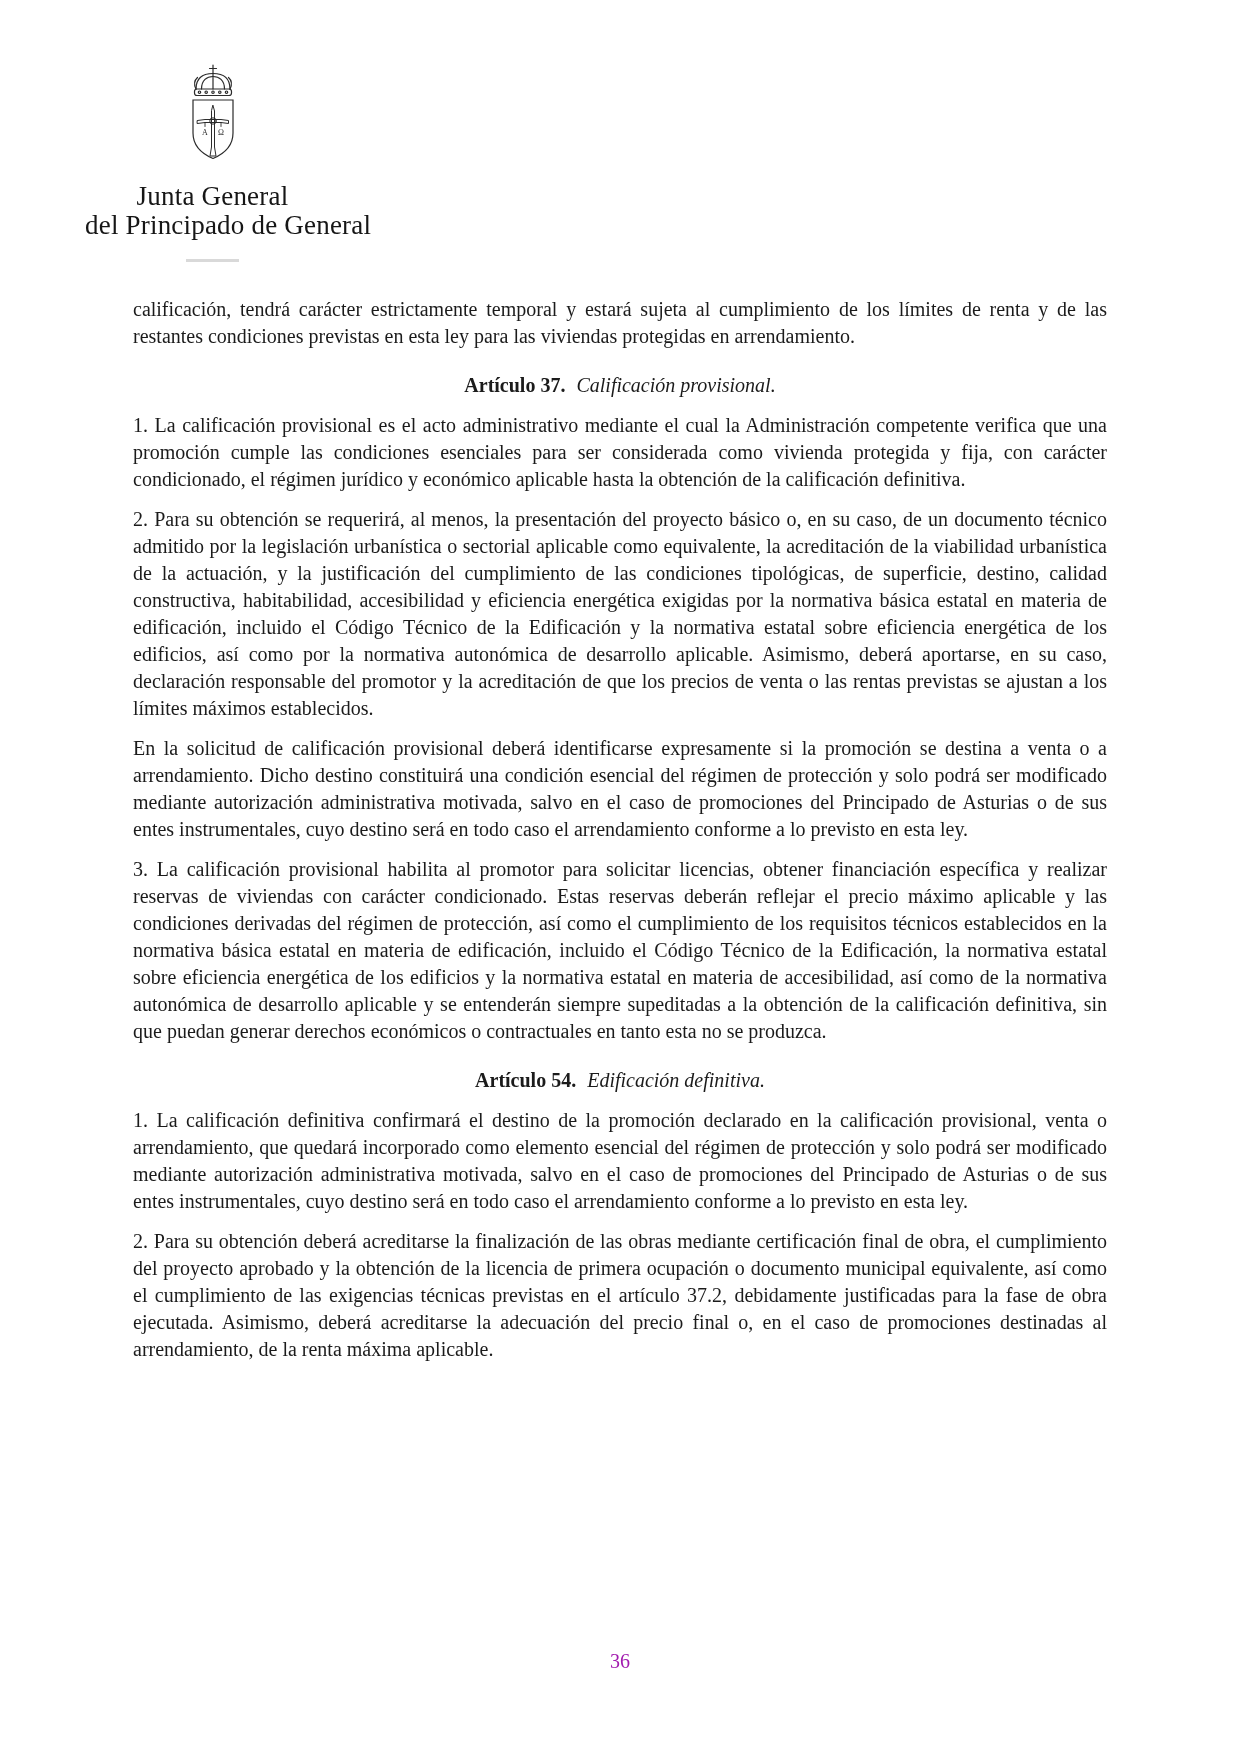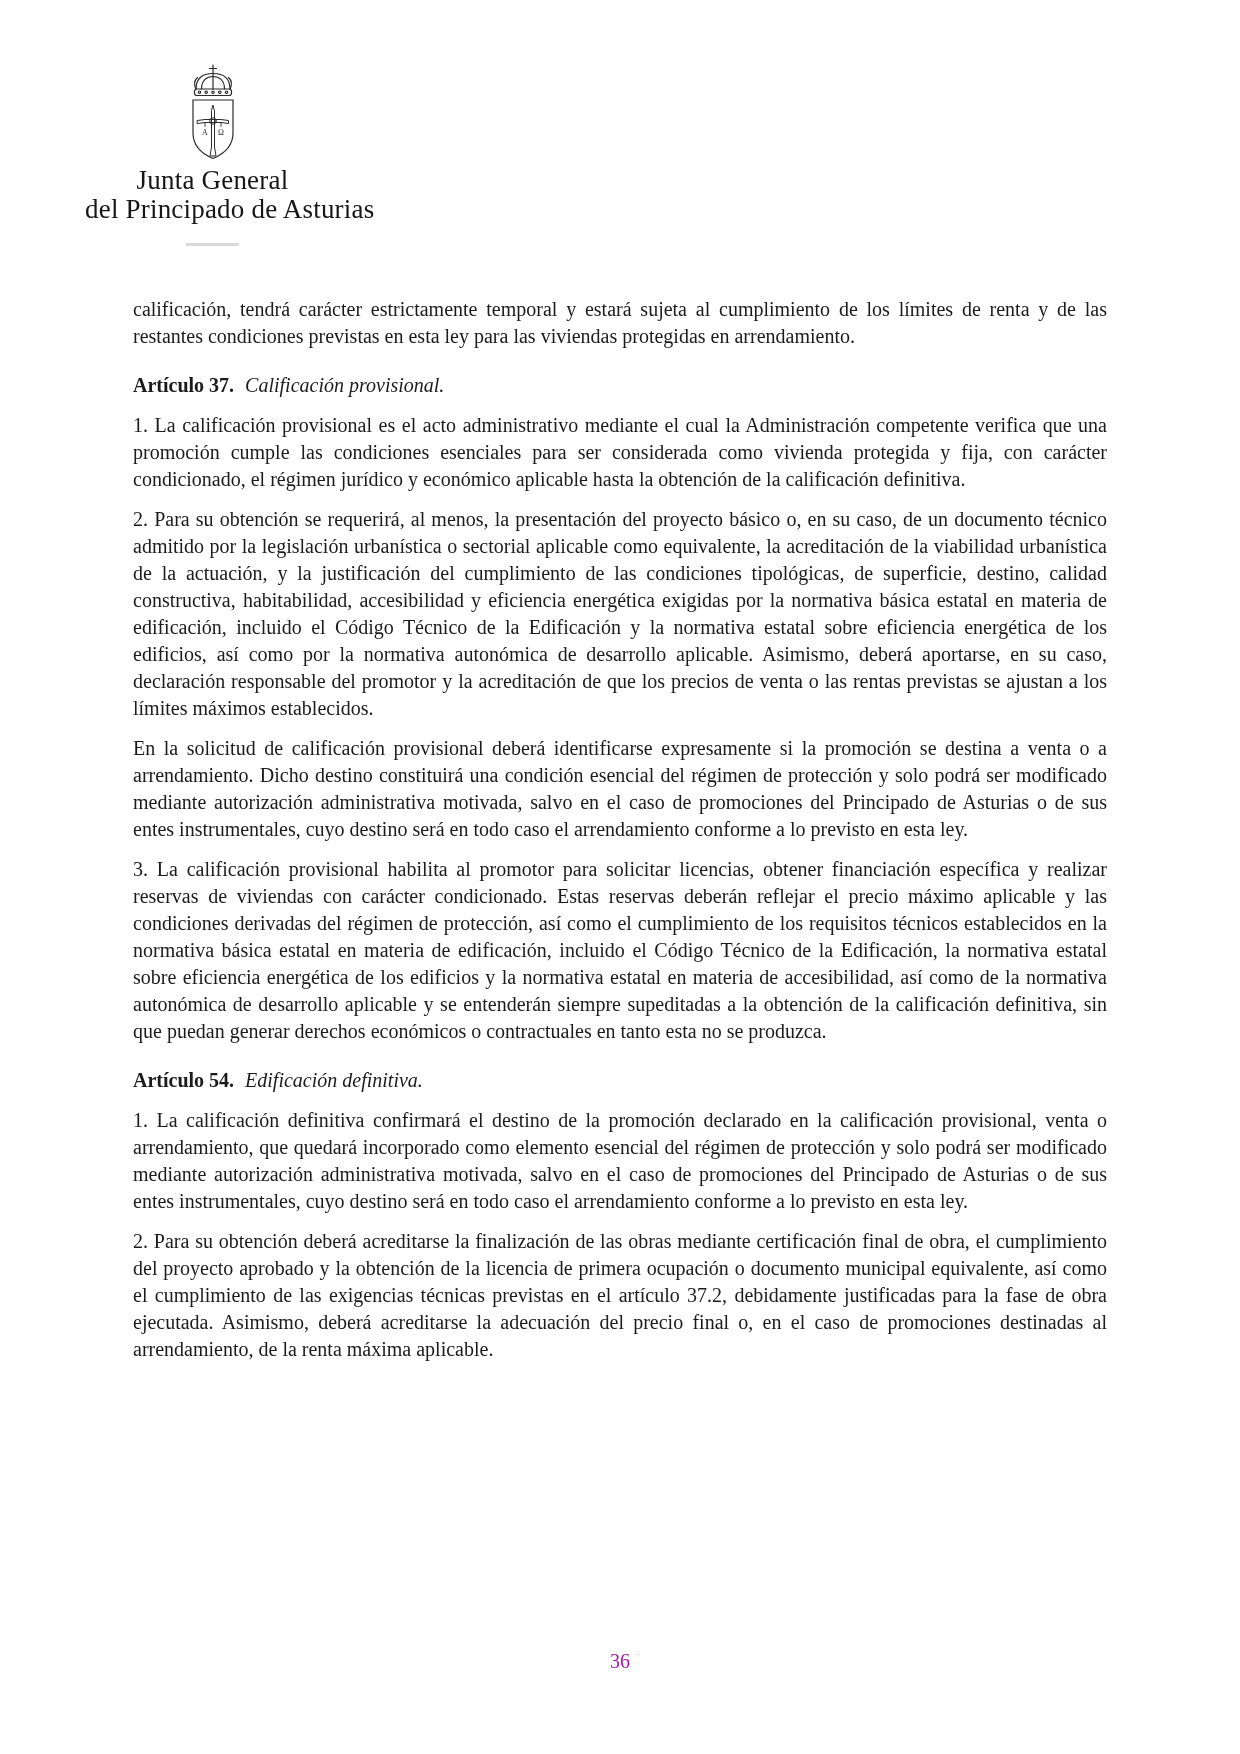--- a/index.html
+++ b/index.html
@@ -19,21 +19,21 @@
     top: 0;
     left: 85px;
     width: 255px;
     text-align: center;
   }
   .emblem {
     margin-top: 64px;
     height: 102px;
   }
   .org-name {
-    margin-top: 0;
+    margin-top: 16px;
     font-size: 27px;
     line-height: 29px;
     color: #161616;
     letter-spacing: 0.2px;
     white-space: nowrap;
   }
   .letterhead-divider {
     width: 53px;
     height: 3px;
     background: #d9d9d9;
@@ -52,21 +52,21 @@
     color: #1b1b1b;
   }
   .content p {
     margin: 0 0 13px 0;
   }
   .article-heading {
     font-size: 20px;
     line-height: 27px;
     font-weight: normal;
     margin: 22px 0 13px 0;
-    text-align: left;
+    text-align: center;
   }
   .article-heading .art-num { font-weight: bold; }
   .article-heading .art-title { font-style: italic; margin-left: 0.3em; }
   
   .page-footer {
     position: absolute;
     top: 1650px;
     left: 0;
     width: 100%;
     text-align: center;
@@ -106,21 +106,21 @@
           <circle cx="30" cy="57" r="3.2" stroke-width="1"></circle>
 
           <path d="M22 58.5 v4 M38 58.5 v4" stroke-width="0.9"></path>
           <text x="19" y="71" font-size="8" stroke="none" fill="#2b2b2b" font-family="'Liberation Serif', serif">Α</text>
           <text x="35" y="71" font-size="8" stroke="none" fill="#2b2b2b" font-family="'Liberation Serif', serif">Ω</text>
         </g>
       </svg>
     </div>
     <div class="org-name">
       <div>Junta General</div>
-      <div>del Principado de Asturias</div>
+      <div>del Principado de General</div>
     </div>
     <div class="letterhead-divider"></div>
   </header>
 
   <main class="content">
 
     <p>calificación, tendrá carácter estrictamente temporal y estará sujeta al cumplimiento de los límites de renta y de las restantes condiciones previstas en esta ley para las viviendas protegidas en arrendamiento.</p>
 
     <h3 class="article-heading">
       <span class="art-num">Artículo 37.</span>

